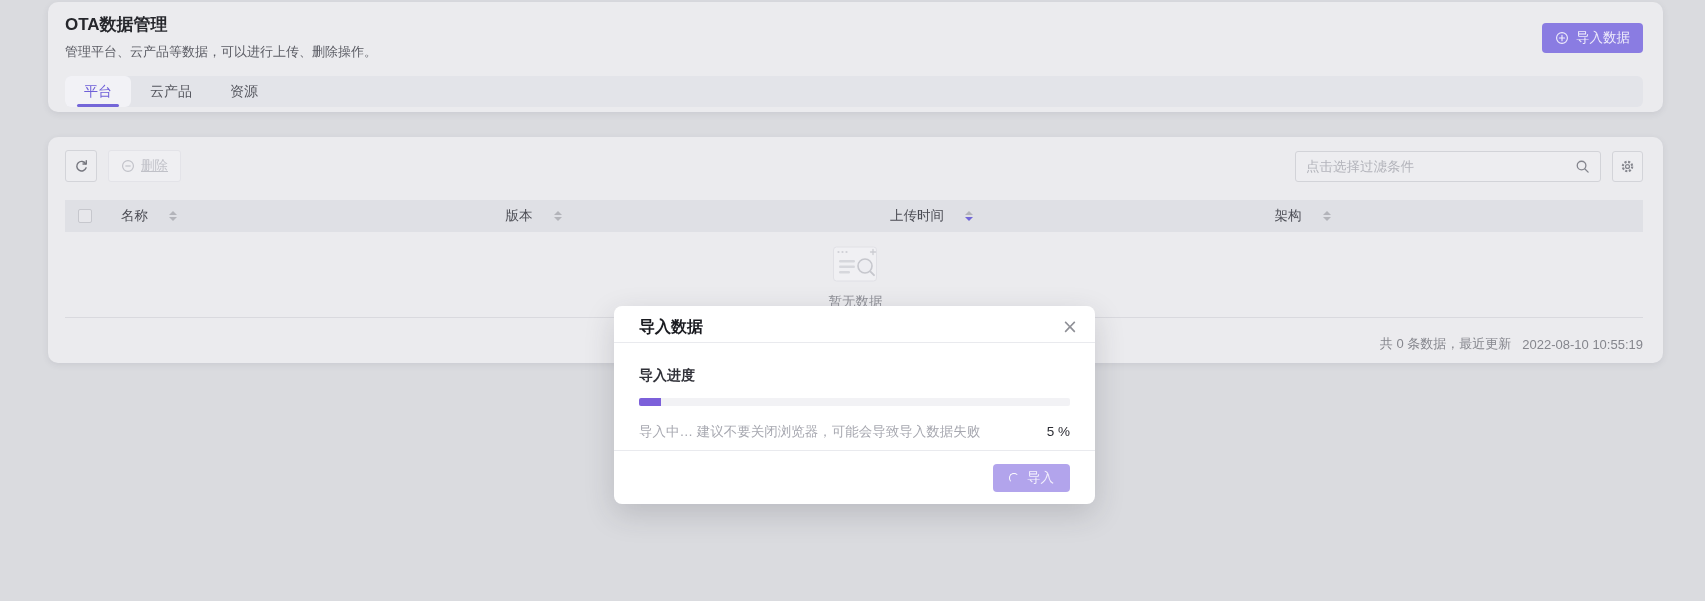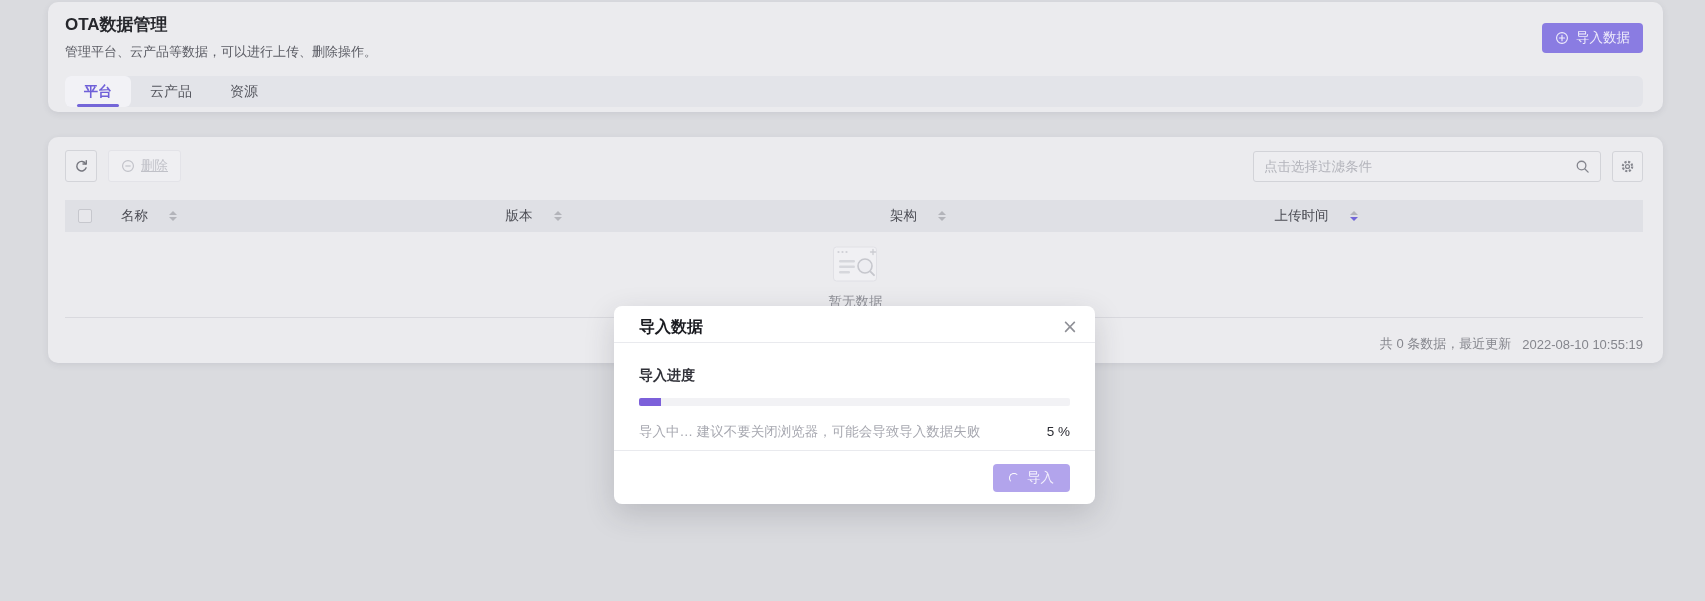--- a/index.html
+++ b/index.html
@@ -39,21 +39,21 @@
   }
   .tabs-bar {
     position: absolute; left: 17px; right: 20px; bottom: 5px; height: 31px;
     background: #e3e4e9; border-radius: 6px;
     display: flex; align-items: stretch;
   }
   .tab {
     position: relative; padding: 0 19px; display: flex; align-items: center;
     font-size: 14px; color: #54555d; cursor: pointer; white-space: nowrap;
   }
-  .tab.active { background: #f2f2f6; border-radius: 6px; color: #6f60d8; font-weight: bold; }
+  .tab.active { background: #f2f2f6; border-radius: 6px; color: #6f60d8; font-weight: normal; }
   .tab.active::after {
     content: ""; position: absolute; left: 12px; right: 12px; bottom: 0;
     height: 3px; border-radius: 2px; background: #7466d8;
   }
 
   
   .table-card { top: 137px; height: 226px; }
   .icon-btn {
     position: absolute; top: 13px; width: 32px; height: 32px;
     border: 1px solid #d3d4d9; border-radius: 3px; background: #ededf0;
@@ -61,21 +61,21 @@
   }
   .refresh-btn { left: 17px; }
   .settings-btn { top: 14px; right: 20px; width: 31px; height: 31px; }
   .delete-btn {
     position: absolute; left: 60px; top: 13px; height: 32px;
     padding: 0 12px; border: 1px solid #e3e3e8; border-radius: 3px;
     background: #efeff2; color: #c0c1c8; font-size: 13.5px; font-family: inherit;
     display: flex; align-items: center; gap: 6px; cursor: not-allowed; text-decoration: underline;
   }
   .filter-box {
-    position: absolute; right: 62px; top: 14px; width: 348px; height: 31px;
+    position: absolute; right: 62px; top: 14px; width: 306px; height: 31px;
     border: 1px solid #d2d3d8; border-radius: 3px; background: #ededf0;
     display: flex; align-items: center; padding: 0 10px; cursor: pointer;
   }
   .filter-box input {
     flex: 1; border: none; outline: none; background: transparent;
     font-size: 13.5px; color: #55565e; font-family: inherit;
   }
   .filter-box input::placeholder { color: #b3b4bb; }
 
   .thead {
@@ -243,31 +243,31 @@
       </span>
     </div>
     <div class="th">
       <span>版本</span>
       <span class="sorter">
         <span class="caret-up"></span>
         <span class="caret-down"></span>
       </span>
     </div>
     <div class="th">
+      <span>上传时间</span>
+      <span class="sorter">
+        <span class="caret-up"></span>
+        <span class="caret-down active"></span>
+      </span>
+    </div>
+    <div class="th">
       <span>架构</span>
       <span class="sorter">
         <span class="caret-up"></span>
         <span class="caret-down"></span>
-      </span>
-    </div>
-    <div class="th">
-      <span>上传时间</span>
-      <span class="sorter">
-        <span class="caret-up"></span>
-        <span class="caret-down active"></span>
       </span>
     </div>
   </div>
 
   <div class="empty">
     <span style="display:inline-block">
       <svg width="48" height="40" viewBox="0 0 48 40">
         <rect x="1.5" y="3" width="43" height="34" rx="3" fill="#f0f0f3" stroke="#e0e0e5"></rect>
         <circle cx="6.5" cy="8" r="1.1" fill="#cfd0d6"></circle>
         <circle cx="10.5" cy="8" r="1.1" fill="#cfd0d6"></circle>

